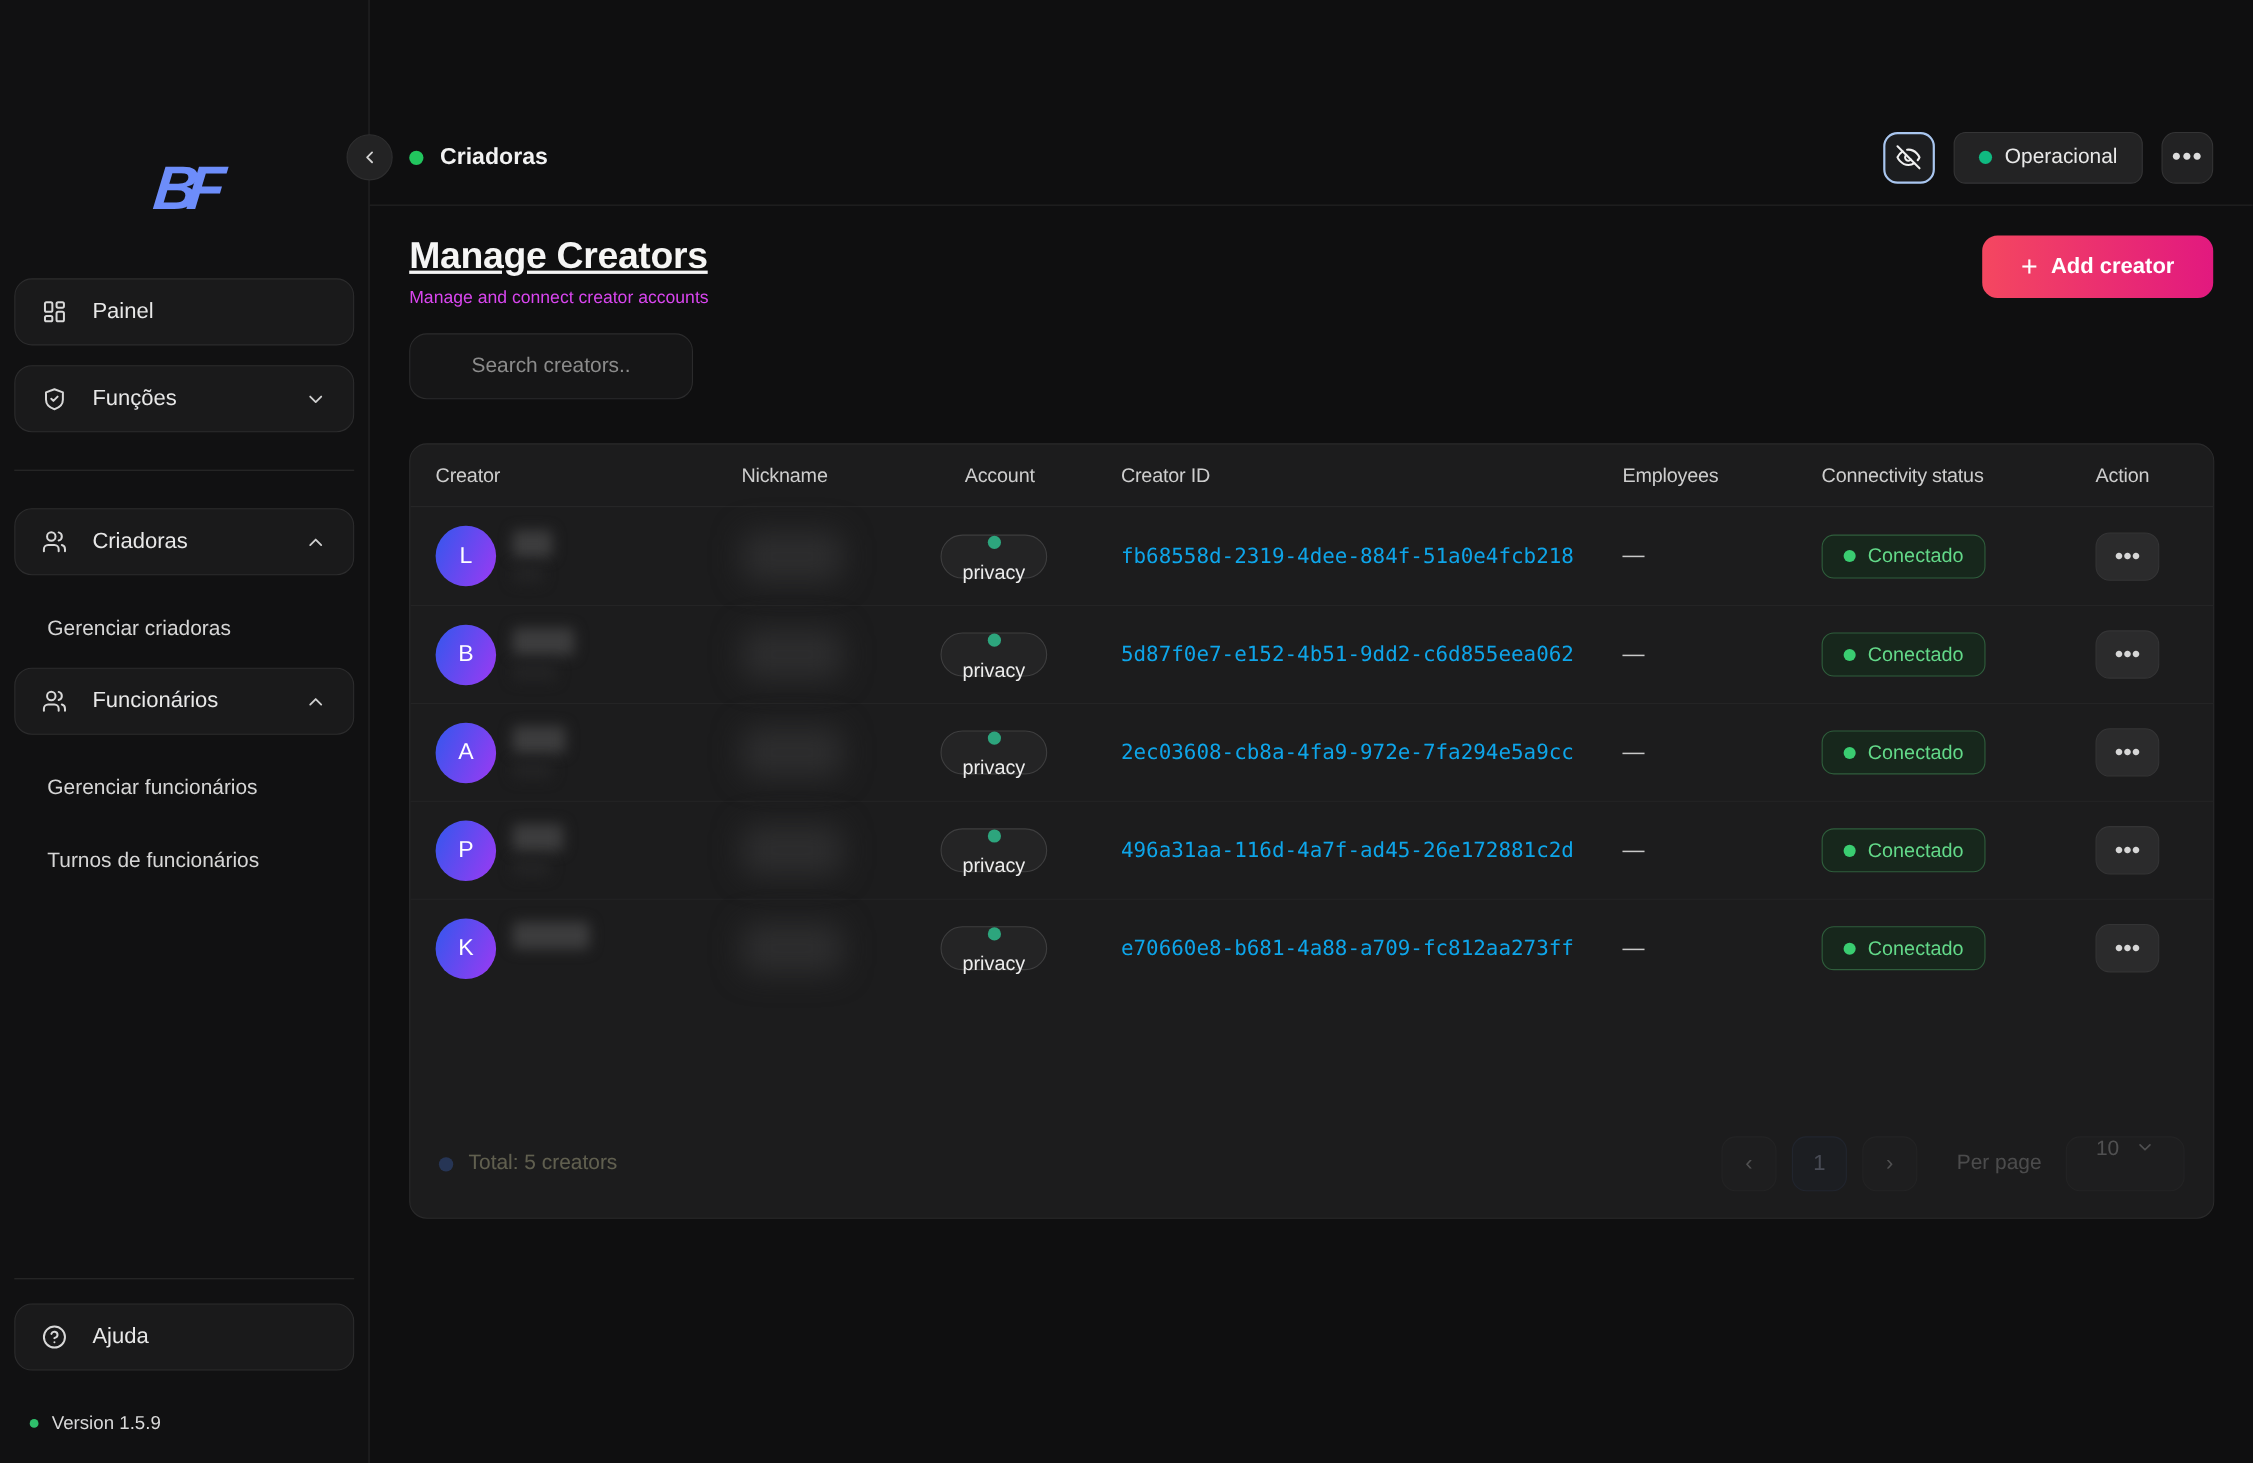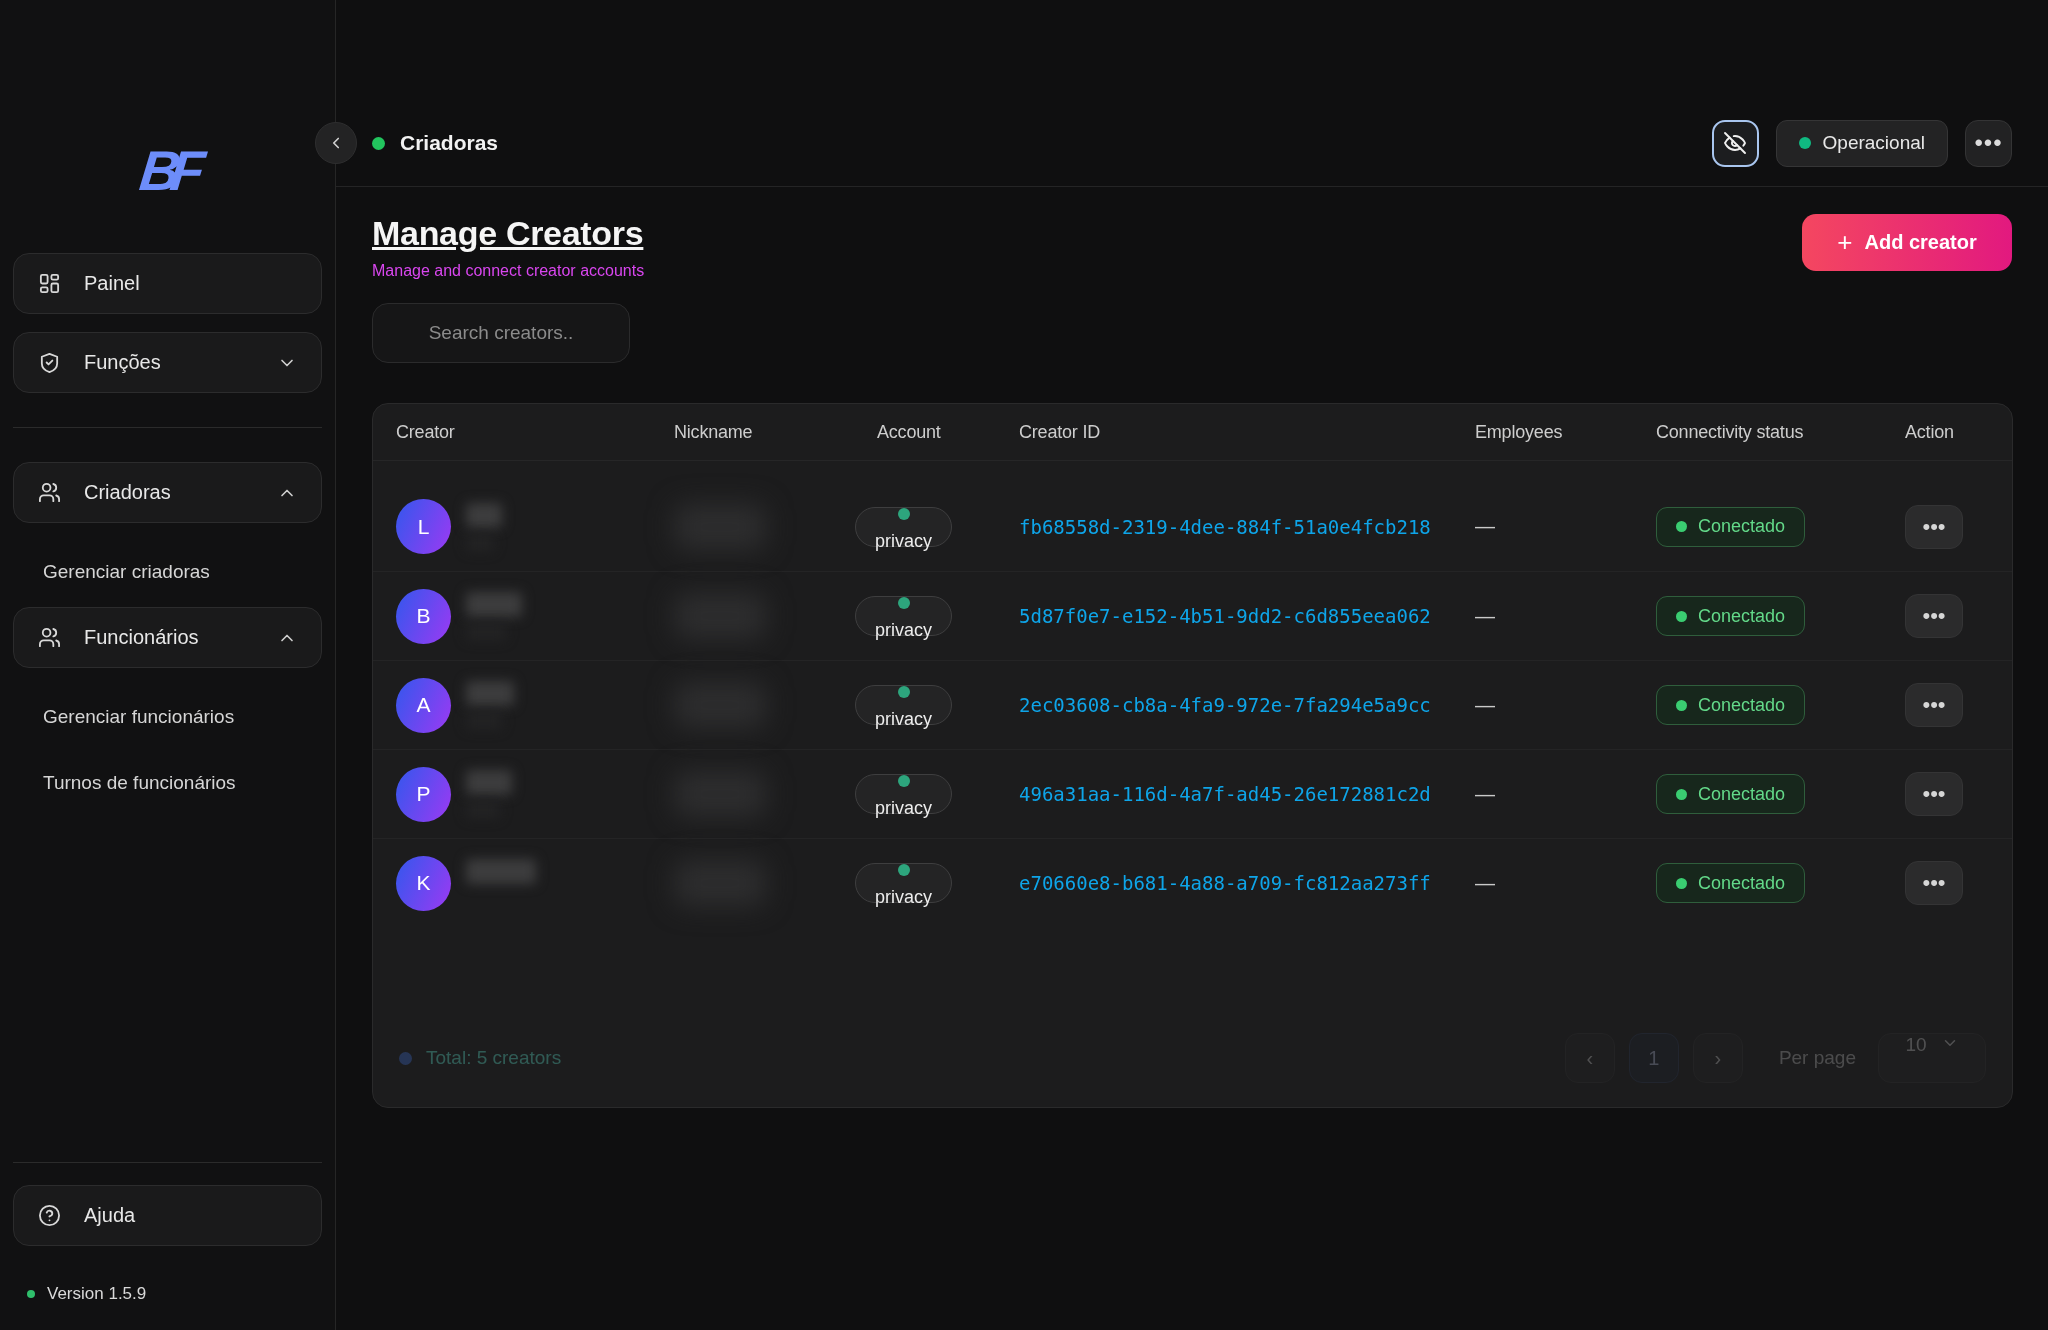--- a/index.html
+++ b/index.html
@@ -119,21 +119,20 @@
   }
   .search-input::placeholder { color:#8b8b8b; }
 
   
   .card {
     margin:40px 35px 0 36px;
     height:705px;
     background:#1c1c1d; border:1px solid #2a2a2b; border-radius:16px;
     display:flex; flex-direction:column;
     overflow:hidden;
-    gap:21px;
   }
   .tgrid {
     display:grid;
     grid-template-columns:278px 203px 142px 456px 181px 249px 1fr;
     padding:0 23px;
     align-items:center;
   }
   .thead { height:57px; border-bottom:1px solid #262627; }
   .th { font-size:18px; color:#cdcdcd; font-weight:500; letter-spacing:-0.2px; }
   .trow { height:89px; }
@@ -184,21 +183,21 @@
     color:#d6d6d6; cursor:pointer; font-size:22px; line-height:1;
   }
 
   
   .tfoot {
     margin-top:auto; height:92px;
     display:flex; align-items:center; justify-content:space-between;
     padding:0 26px 6px 26px;
     opacity:0.30;
   }
-  .tfoot-left { display:flex; align-items:center; gap:14px; font-size:19px; color:#5eead4; }
+  .tfoot-left { display:flex; align-items:center; gap:14px; font-size:19px; color:#fef9c3; }
   .dot.blue { width:13px; height:13px; background:#3f6fd8; }
   .pager { display:flex; align-items:center; gap:14px; }
   .pg-btn {
     width:50px; height:50px; border-radius:13px;
     background:#232324; border:1px solid #333334;
     display:flex; align-items:center; justify-content:center;
     color:#c9c9c9; font-size:20px; cursor:pointer;
   }
   .pg-btn.current { background:#1d2330; border:1px solid #2d3a55; color:#aeb8d6; }
   .per-page-label { font-size:19px; color:#b9b9b9; margin:0 8px 0 22px; }

